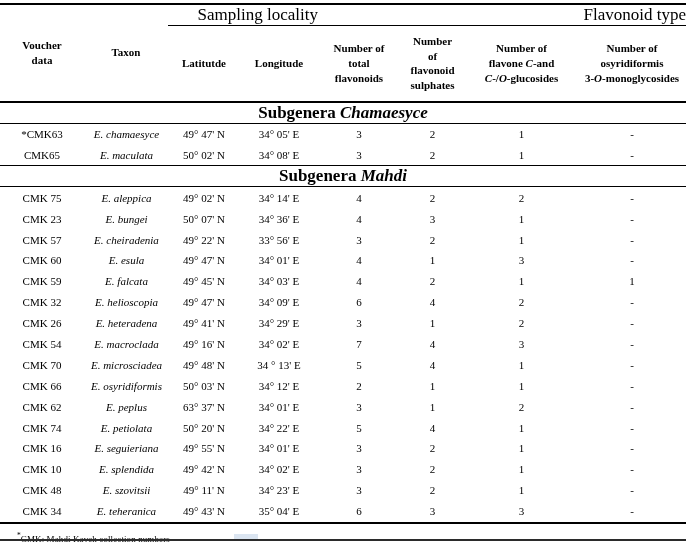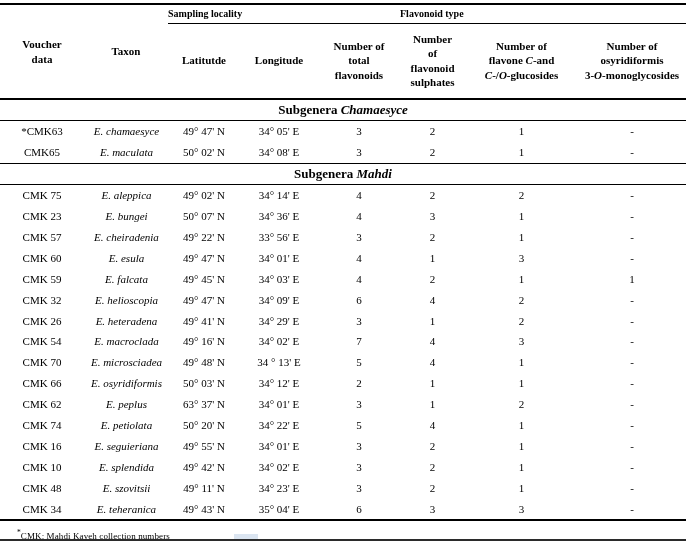--- a/index.html
+++ b/index.html
@@ -28,23 +28,23 @@
     border-bottom: 2px solid #000;
   }
   th, td {
     padding: 0;
     margin: 0;
     overflow: hidden;
   }
   
   tr.group-row { height: 19px; }
   tr.group-row .grp {
-    font-weight: bold;
-    font-size: 10px;
-    text-align: left;
+    font-weight: normal;
+    font-size: 17px;
+    text-align: right;
     vertical-align: middle;
   }
   tr.group-row .underlined {
     border-bottom: 1.5px solid #000;
   }
   
   tr.cols-row { height: 76px; }
   tr.cols-row th, th.vspan {
     border-bottom: 2px solid #000;
     font-weight: bold;
@@ -57,21 +57,21 @@
     font-size: 11px;
   }
   .hline { display: block; }
   
   tr.section-row td {
     border-top: 1.5px solid #000;
     border-bottom: 1.5px solid #000;
     height: 20px;
     text-align: center;
     font-weight: bold;
-    font-size: 13px;
+    font-size: 17px;
     vertical-align: middle;
   }
   
   tr.data-row td {
     height: 20.9px;
     font-size: 11px;
     text-align: center;
     vertical-align: middle;
     white-space: nowrap;
   }

